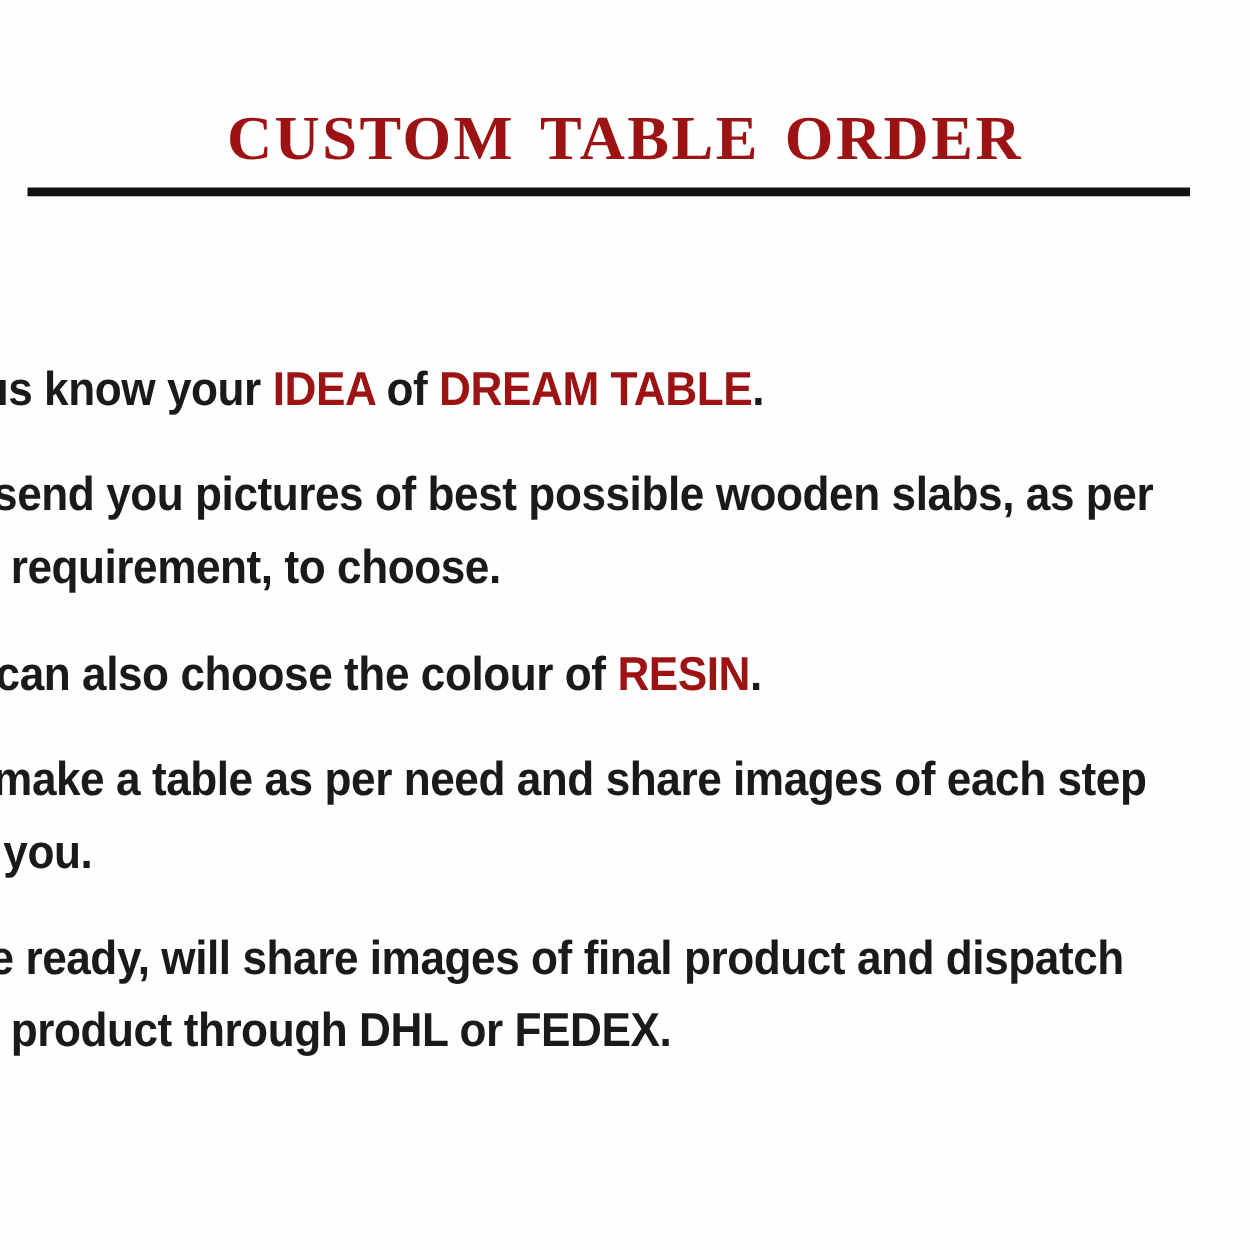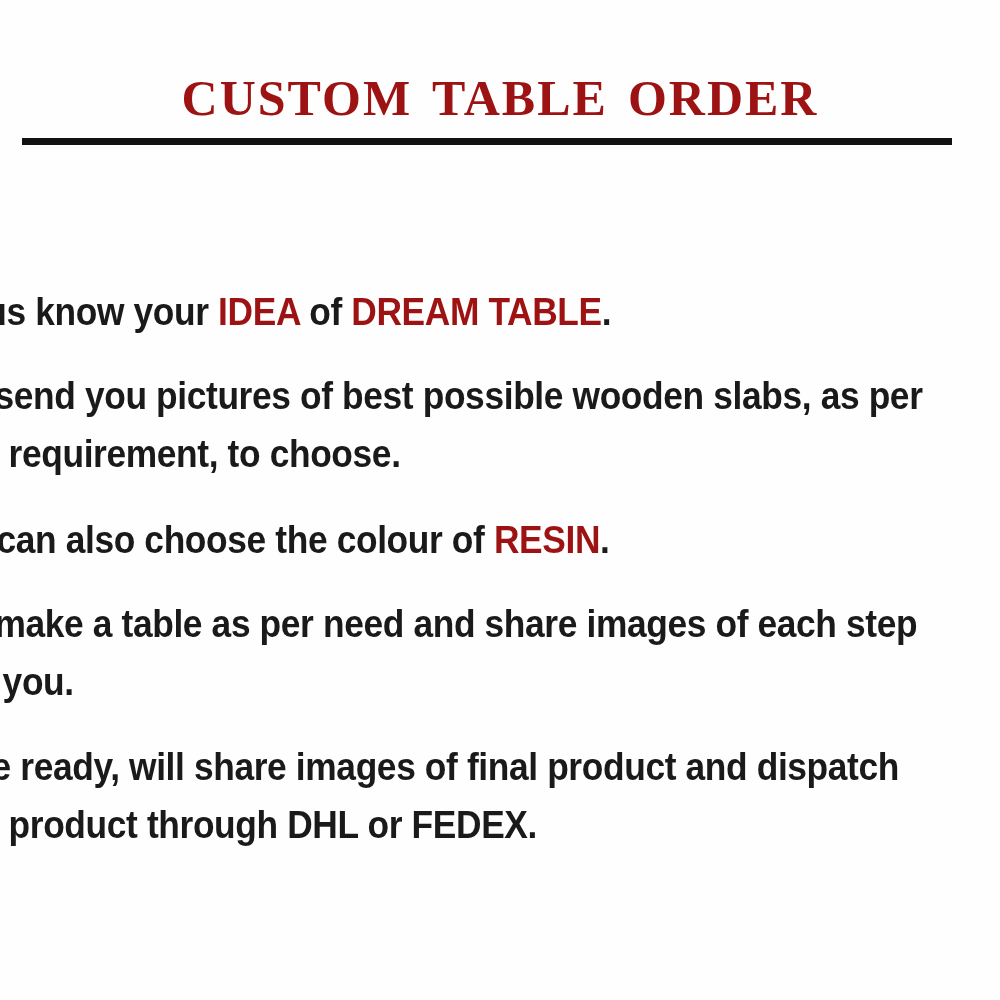--- a/index.html
+++ b/index.html
@@ -19,21 +19,21 @@
     width: 1000px;
     height: 1000px;
     background: #fffefe;
     overflow: hidden;
   }
 
   
   .title-block {
     position: absolute;
     left: 0;
-    top: 52px;
+    top: 64px;
     width: 935px;
     height: 96px;
   }
 
   .slide-title {
     position: absolute;
     left: 0;
     top: 0;
     width: 1000px;
     text-align: center;

